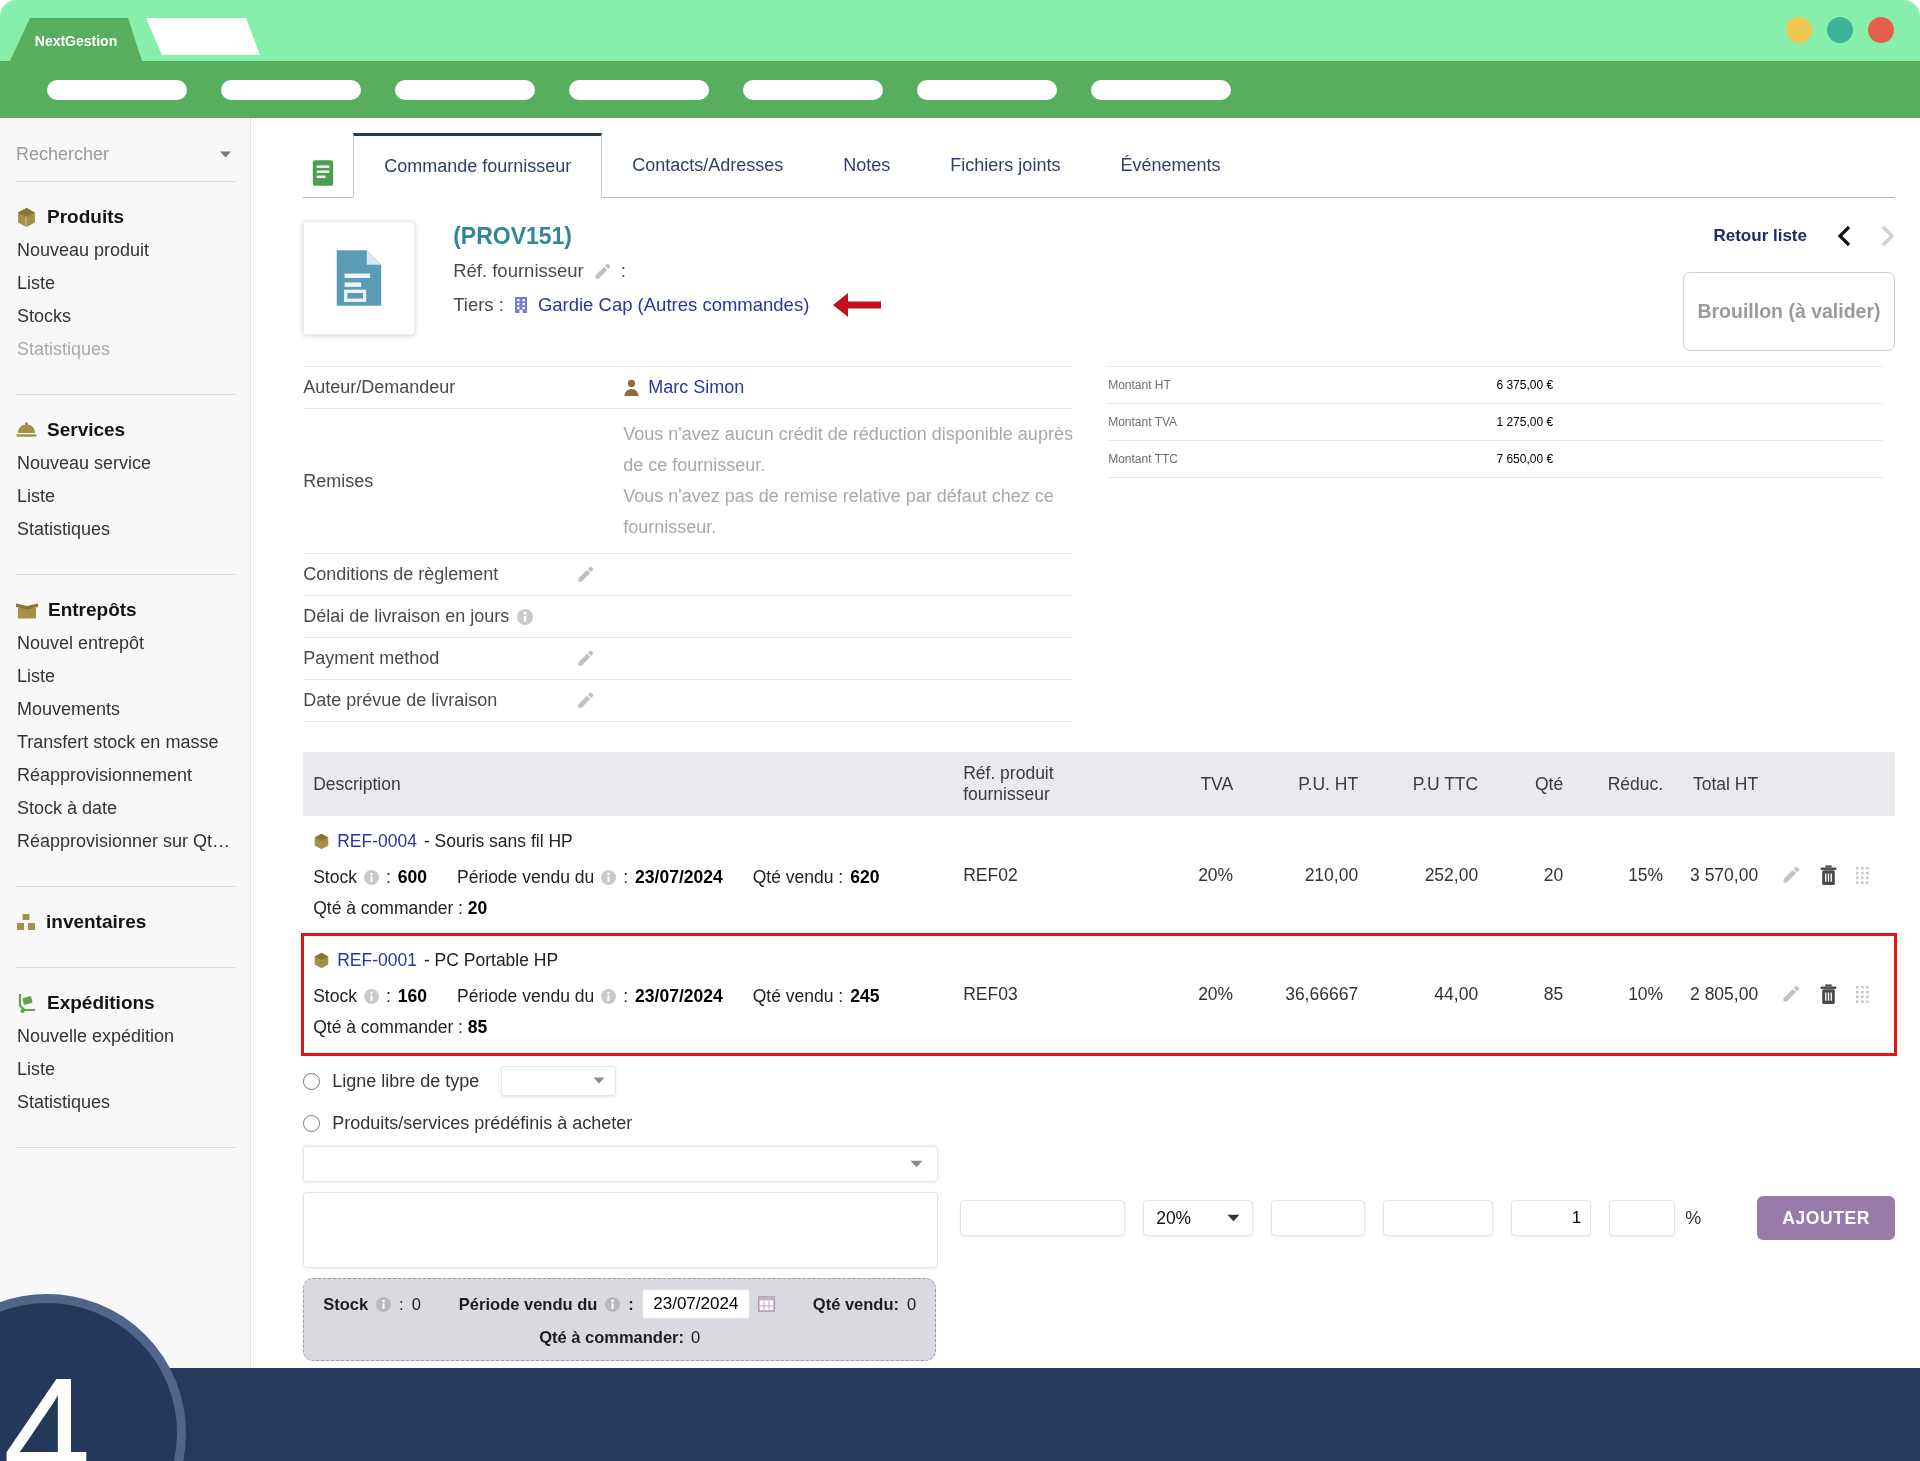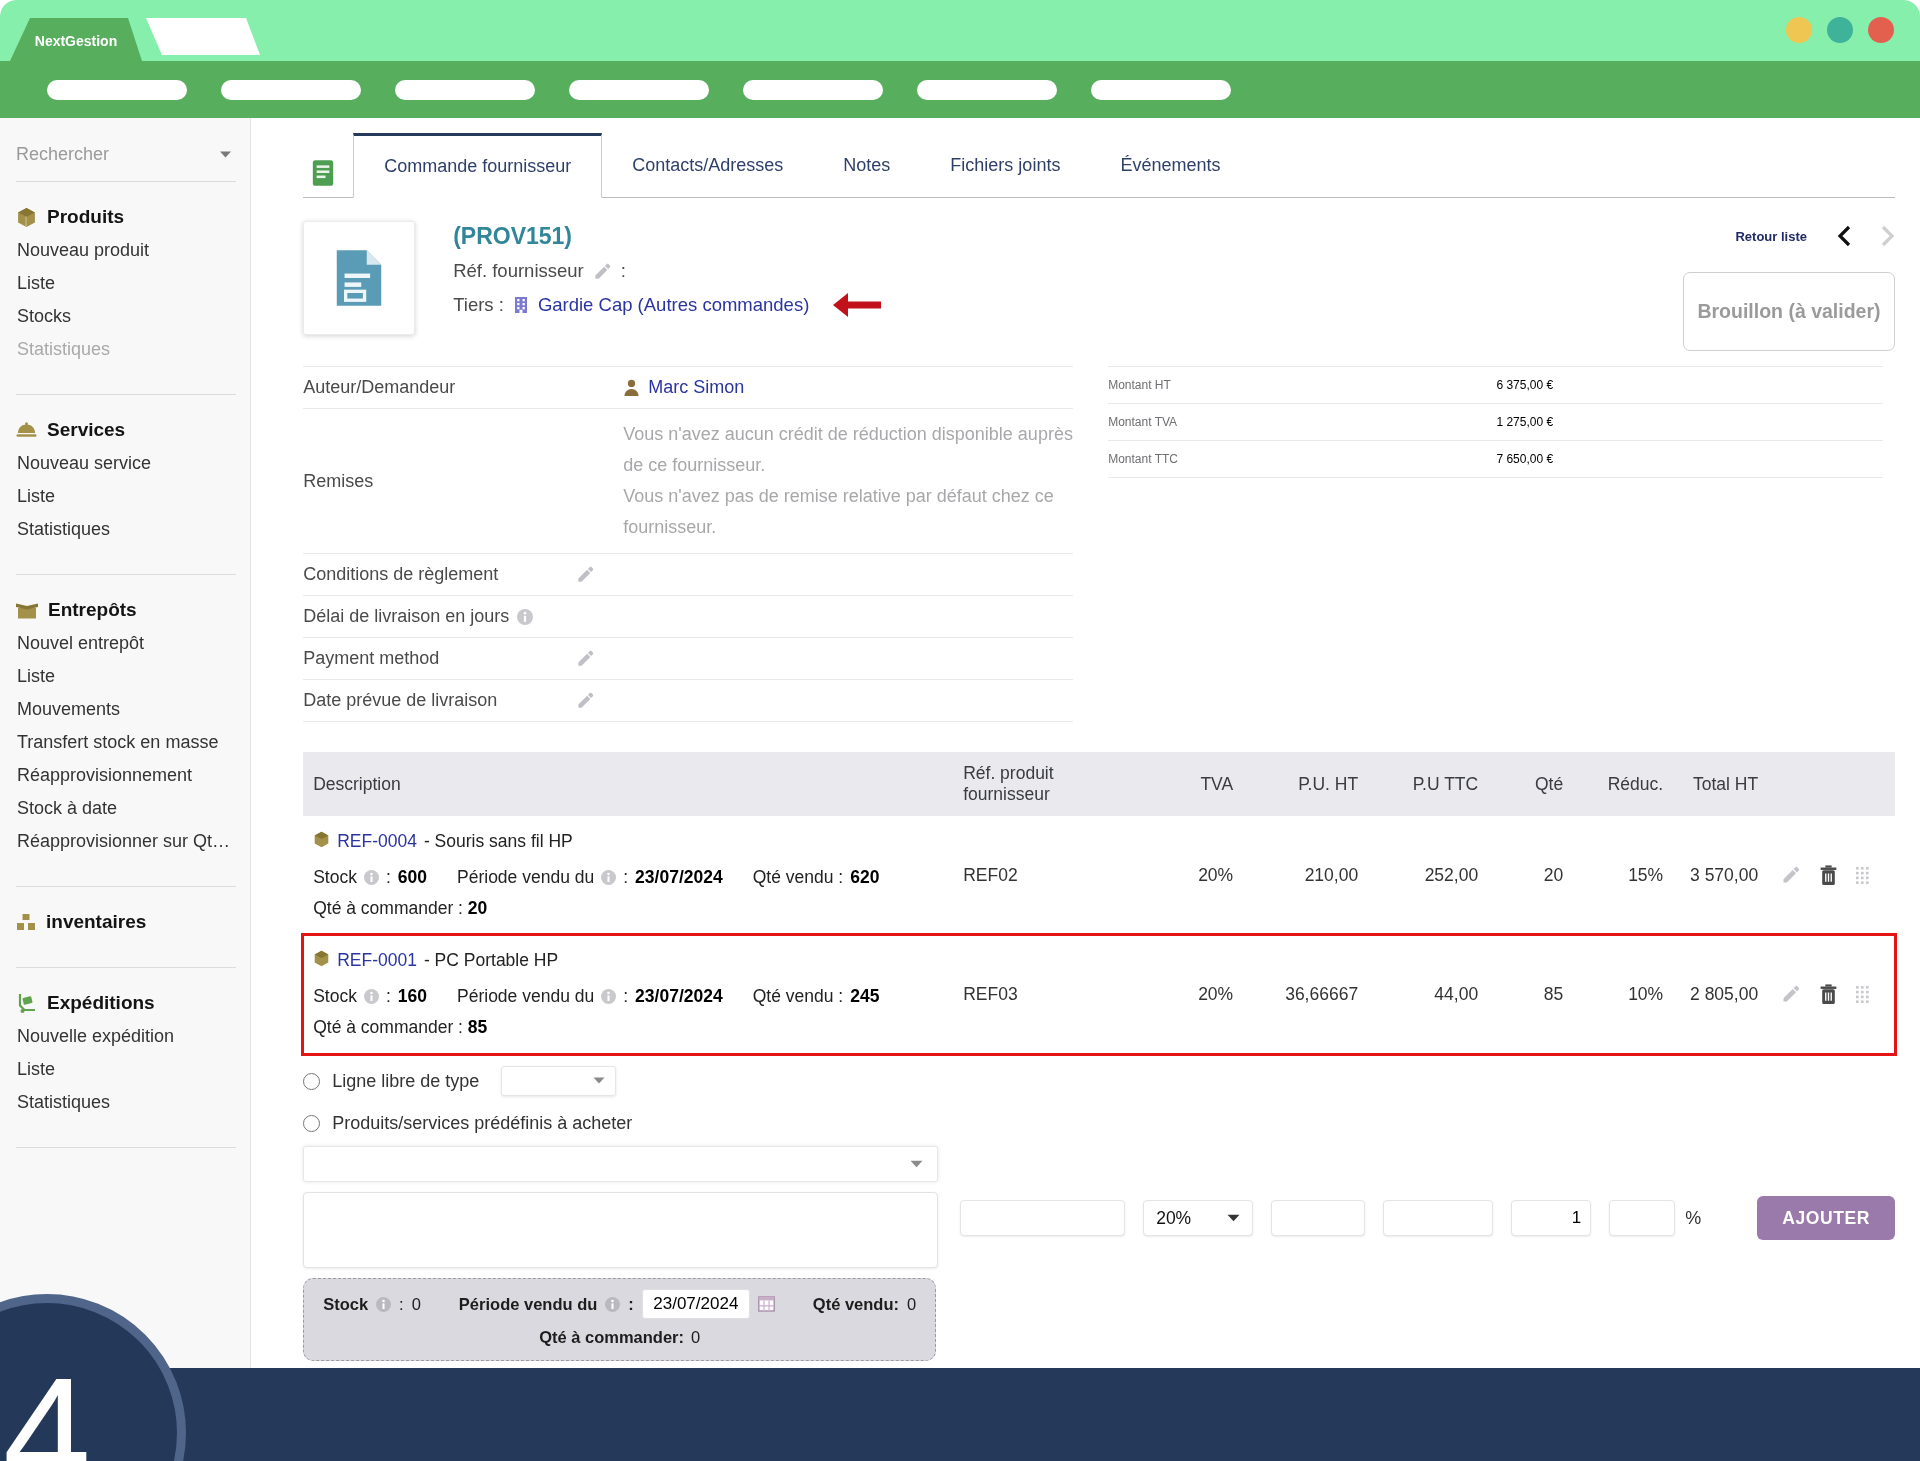--- a/index.html
+++ b/index.html
@@ -41,21 +41,21 @@
   .tab.active{border:1px solid #cacbd4;border-top:3px solid #25395b;border-bottom:1px solid #fff;background:#fff;margin-bottom:-1px;}
 
   
   .banner{display:flex;margin-top:23px;position:relative;height:118px;}
   .photo{width:110px;height:112px;background:#fff;border:1px solid #ececec;border-radius:3px;box-shadow:0 1px 5px rgba(0,0,0,.18);display:flex;align-items:center;justify-content:center;}
   .banner-info{margin-left:38px;padding-top:2px;}
   .ref-title{color:#318699;font-weight:bold;font-size:23px;}
   .banner-line{margin-top:10px;font-size:18.5px;color:#4a4a4a;display:flex;align-items:center;gap:9px;}
   .blue-link{color:#2b35a0;text-decoration:none;cursor:pointer;}
   .banner-right{position:absolute;right:0;top:4px;width:212px;}
-  .retour-row{display:flex;align-items:center;justify-content:flex-end;gap:30px;font-size:13px;font-weight:bold;color:#1f2a66;}
+  .retour-row{display:flex;align-items:center;justify-content:flex-end;gap:30px;font-size:17px;font-weight:bold;color:#1f2a66;}
   .retour-link{cursor:pointer;}
   .status-btn{margin-top:25px;border:1px solid #cfcfcf;border-radius:7px;color:#9a9a9a;font-size:19.5px;font-weight:bold;padding:27px 10px;text-align:center;background:#fff;box-sizing:border-box;width:212px;}
 
   
   .fields-wrap{display:flex;margin-top:27px;align-items:flex-start;}
   .fields-left{width:770px;}
   .frow{display:flex;border-top:1px solid #e9e9e9;padding:10px 0;font-size:18px;color:#4a4a4a;align-items:flex-start;}
   .frow:last-child{border-bottom:1px solid #e9e9e9;}
   .flabel{width:320px;box-sizing:border-box;display:flex;align-items:center;gap:8px;padding-right:16px;flex-shrink:0;}
   .flabel .push{margin-left:auto;margin-right:12px;}
@@ -73,21 +73,21 @@
   .lhead{background:#e9e9ee;color:#3a3a42;font-size:17.5px;}
   .lhead>div{padding:10px 10px;display:flex;align-items:center;min-height:44px;box-sizing:content-box;}
   .lhead .num{justify-content:flex-end;}
   .lrow{border-bottom:1px solid #d4d4d4;padding:15px 0;font-size:17.5px;color:#222;background:#fff;position:relative;}
   .lrow.highlight{outline:3px solid #e31414;outline-offset:-1px;z-index:1;}
   .lrow .cell{padding:0 10px;}
   .lrow .num{display:flex;align-items:center;justify-content:flex-end;padding:0 10px;color:#333;}
   .lrow .mid{display:flex;align-items:center;padding:0 10px;color:#333;}
   .actions{display:flex;align-items:center;justify-content:flex-end;gap:19px;padding-right:14px;}
   .actions .act{cursor:pointer;display:flex;align-items:center;}
-  .dline1{display:flex;gap:7px;}
+  .dline1{display:flex;align-items:center;gap:7px;}
   .dline2{margin-top:15px;display:flex;align-items:center;flex-wrap:wrap;}
   .dline3{margin-top:10px;}
   .seg{display:inline-flex;align-items:center;gap:7px;margin-right:30px;}
   .dline2 b,.dline3 b{color:#000;}
 
   
   .form-area{font-size:18px;color:#333;}
   .radio-row{display:flex;align-items:center;gap:12px;margin-top:12px;height:30px;}
   .radio{width:17px;height:17px;border:1.5px solid #767676;border-radius:50%;background:#fff;box-sizing:border-box;cursor:pointer;flex-shrink:0;}
   .mini-select{width:115px;height:30px;background:#fff;border:1px solid #e6e6e6;border-radius:3px;box-shadow:0 1px 3px rgba(0,0,0,.10);margin-left:10px;display:flex;align-items:center;justify-content:flex-end;padding-right:10px;box-sizing:border-box;cursor:pointer;}

